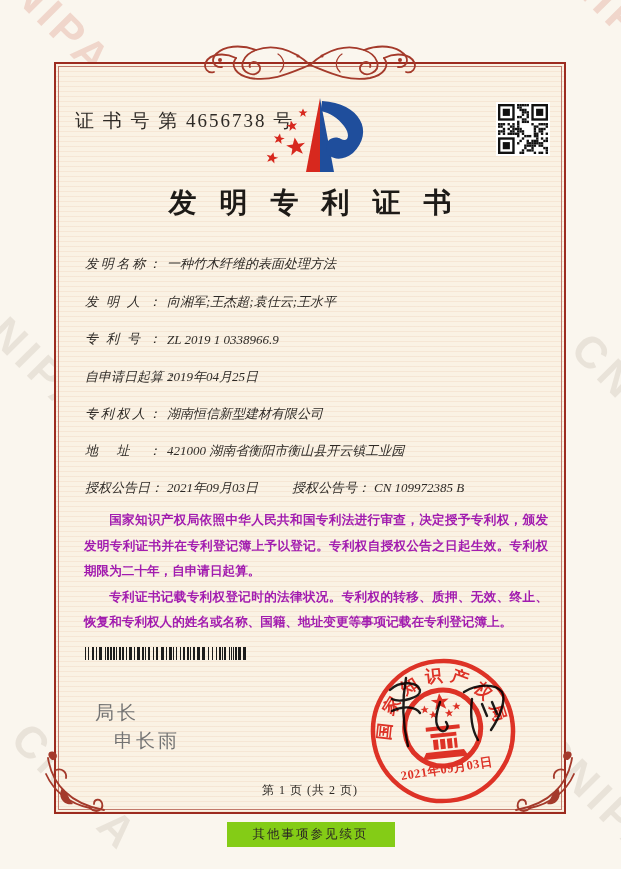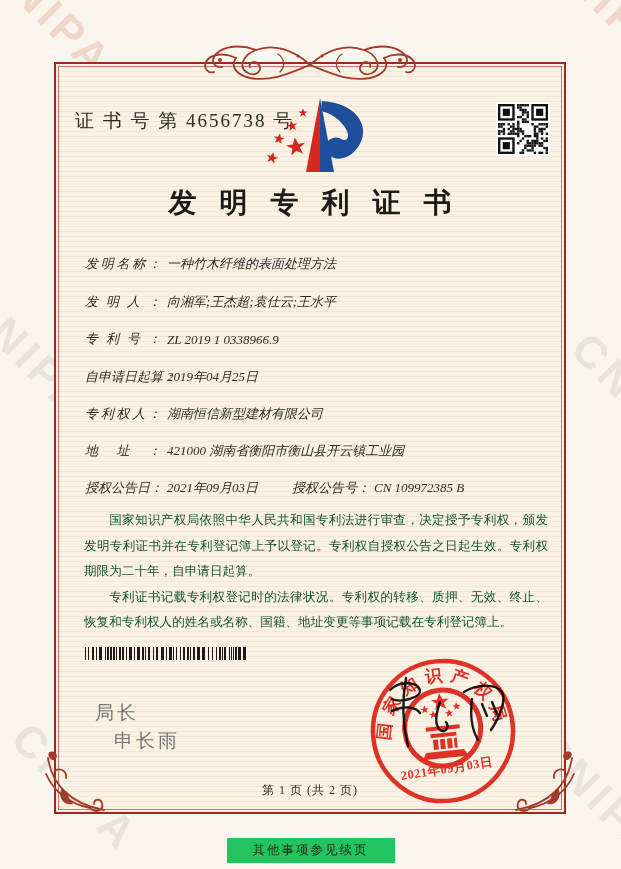--- a/index.html
+++ b/index.html
@@ -54,21 +54,21 @@
     text-align:justify; text-align-last:justify; text-justify:inter-character;
     vertical-align:bottom;
   }
   .f-value { margin-left:6px; }
   .f-second { margin-left:34px; }
 
   
   .body-text {
     position:absolute; left:84px; top:508px; width:464px;
     font-size:12.6px; line-height:25.5px;
-    text-align:justify; color:#14532d;
+    text-align:justify; color:#a21caf;font-weight:bold;
   }
   .body-text p { text-indent:2em; }
 
   
   .barcode { left:85px; top:647px; width:162px; height:13px; font-size:0; }
   .barcode i { display:inline-block; height:100%; background:#1c1c1c; }
 
   
   .signer { left:95px; font-size:19px; letter-spacing:3px; color:#737373; }
   .sig { left:378px; top:672px; }
@@ -76,22 +76,22 @@
   
   .seal { left:368px; top:656px; width:150px; height:150px;
           transform:rotate(-6deg); opacity:0.93; mix-blend-mode:multiply; }
 
   
   .page-num { left:54px; top:782px; width:512px; text-align:center; font-size:12px; letter-spacing:1px; }
   .footer-note {
     left:0; top:822px; width:621px; text-align:center; font-size:0;
   }
   .footer-note span {
-    display:inline-block; background:#22c55e; padding:4px 26px;
-    font-size:12.5px; letter-spacing:2px; color:#2a2623;margin-top:16px;
+    display:inline-block; background:#84cc16; padding:4px 26px;
+    font-size:12.5px; letter-spacing:2px; color:#2a2623;
   }
 
   .ornament, .flourish { pointer-events:none; }
 </style>
 </head>
 <body>
 
 <div class="wm wm-red" style="left:-30px; top:-12px;">CNIPA</div>
 <div class="wm wm-red" style="left:526px; top:-24px;">CNIPA</div>
 <div class="wm wm-gray" style="left:-52px; top:330px;">CNIPA</div>

